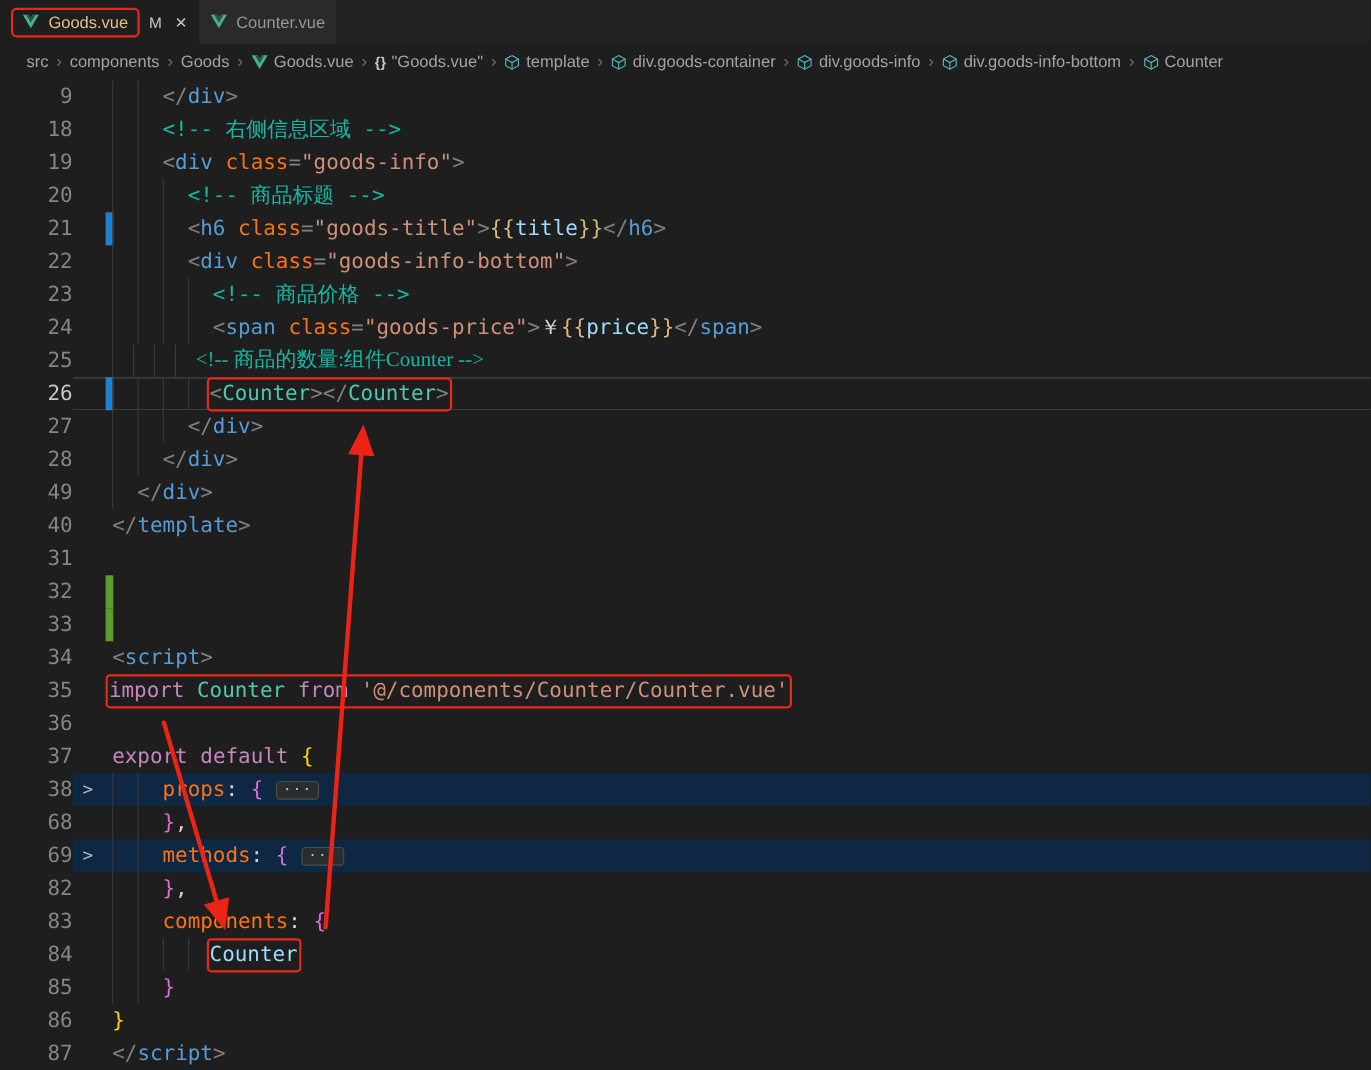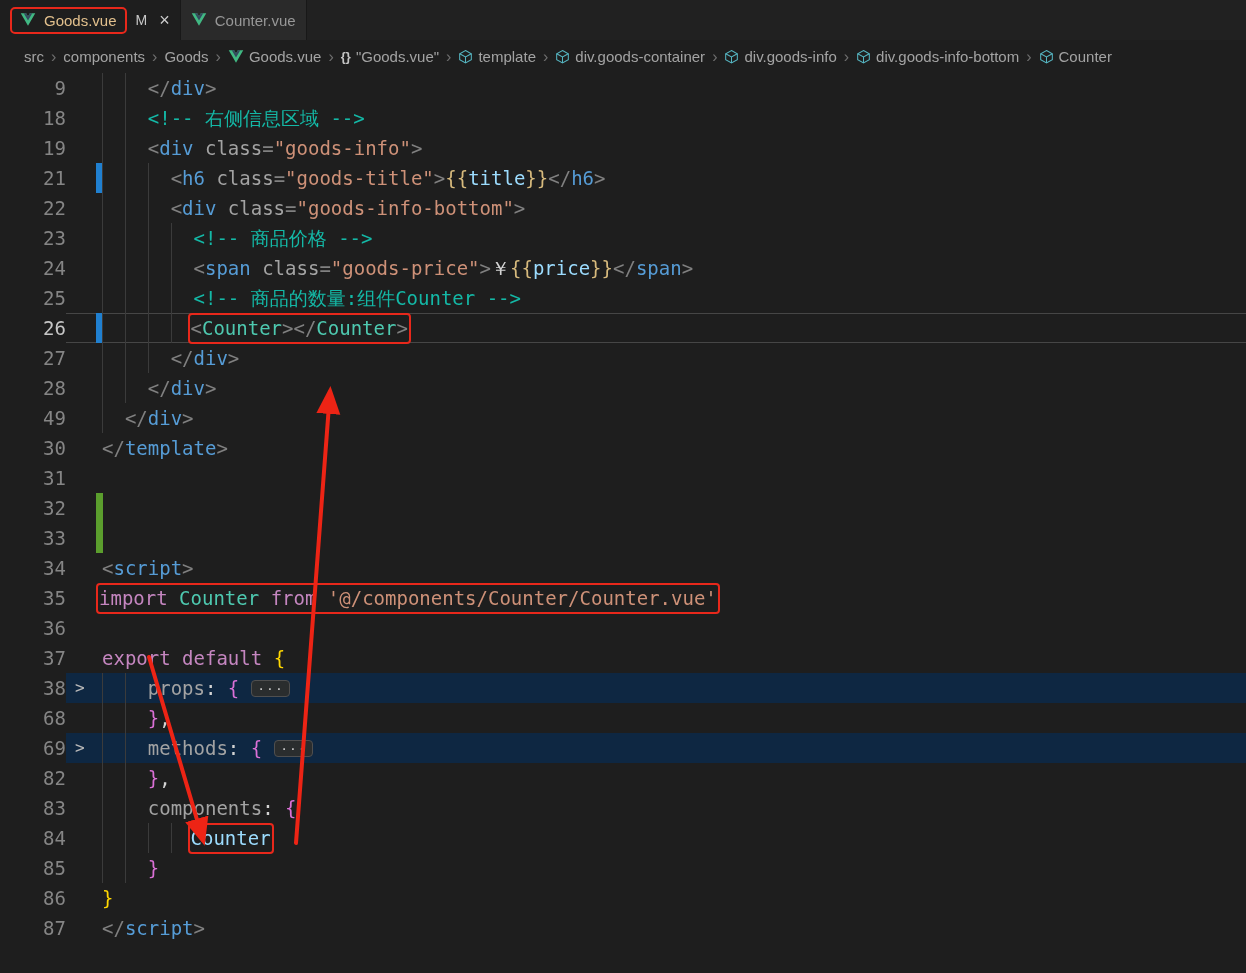--- a/index.html
+++ b/index.html
@@ -41,21 +41,21 @@
   .hl-cur{box-shadow:inset 0 1px 0 #464646, inset 0 -1px 0 #464646;}
   .gmid{width:36px;flex:none;position:relative;}
   .chev{position:absolute;left:9px;top:0;color:#b8b8b8;font-size:16px;cursor:pointer;}
   .marker{position:absolute;left:30px;top:0;bottom:0;width:7px;}
   .marker.mod{background:#2080d0;}
   .marker.add{background:#5b9e2d;}
   .body{flex:1;position:relative;white-space:pre;cursor:text;}
   .g{position:absolute;top:0;bottom:0;width:1px;background:#3b3b3b;font-style:normal;}
   .sg.p{color:#808080}
   .sg.t{color:#569cd6}
-  .sg.a{color:#a3a3a3}
+  .sg.a{color:#f97316}
   .sg.s{color:#ce9178}
   .sg.c{color:#14b8a6}
   .sg.k{color:#c586c0}
   .sg.n{color:#4ec9b0}
   .sg.v{color:#9cdcfe}
   .sg.w{color:#d4d4d4}
   .sg.ib{color:#d7ba7d}
   .sg.g1{color:#ffd700}
   .sg.g2{color:#da70d6}
   .rbox{display:inline-block;border:2px solid #e8281b;border-radius:4px;padding:1px 1px;margin-left:-6px;line-height:25px;}
@@ -187,20 +187,27 @@
         </div>
       </div>
       <div class="line">
         <span class="ln">19</span>
         <div class="rest">
           <span class="gmid"></span>
           <span class="body" style="padding-left: 4ch;"><i class="g" style="left: 0ch;"></i><i class="g" style="left: 2ch;"></i><span class="sg p">&lt;</span><span class="sg t">div</span><span class="sg w"> </span><span class="sg a">class</span><span class="sg p">=</span><span class="sg s">"goods-info"</span><span class="sg p">&gt;</span></span>
         </div>
       </div>
       <div class="line">
+        <span class="ln">20</span>
+        <div class="rest">
+          <span class="gmid"></span>
+          <span class="body" style="padding-left: 6ch;"><i class="g" style="left: 0ch;"></i><i class="g" style="left: 2ch;"></i><i class="g" style="left: 4ch;"></i><span class="sg c">&lt;!-- 商品标题 --&gt;</span></span>
+        </div>
+      </div>
+      <div class="line">
         <span class="ln">21</span>
         <div class="rest">
           <span class="gmid">
             <span class="marker mod"></span>
           </span>
           <span class="body" style="padding-left: 6ch;"><i class="g" style="left: 0ch;"></i><i class="g" style="left: 2ch;"></i><i class="g" style="left: 4ch;"></i><span class="sg p">&lt;</span><span class="sg t">h6</span><span class="sg w"> </span><span class="sg a">class</span><span class="sg p">=</span><span class="sg s">"goods-title"</span><span class="sg p">&gt;</span><span class="sg ib">{{</span><span class="sg v">title</span><span class="sg ib">}}</span><span class="sg p">&lt;/</span><span class="sg t">h6</span><span class="sg p">&gt;</span></span>
         </div>
       </div>
       <div class="line">
         <span class="ln">22</span>
@@ -220,21 +227,21 @@
         <span class="ln">24</span>
         <div class="rest">
           <span class="gmid"></span>
           <span class="body" style="padding-left: 8ch;"><i class="g" style="left: 0ch;"></i><i class="g" style="left: 2ch;"></i><i class="g" style="left: 4ch;"></i><i class="g" style="left: 6ch;"></i><span class="sg p">&lt;</span><span class="sg t">span</span><span class="sg w"> </span><span class="sg a">class</span><span class="sg p">=</span><span class="sg s">"goods-price"</span><span class="sg p">&gt;</span><span class="sg w">￥</span><span class="sg ib">{{</span><span class="sg v">price</span><span class="sg ib">}}</span><span class="sg p">&lt;/</span><span class="sg t">span</span><span class="sg p">&gt;</span></span>
         </div>
       </div>
       <div class="line">
         <span class="ln">25</span>
         <div class="rest">
           <span class="gmid"></span>
-          <span class="body" style="padding-left: 8ch;"><i class="g" style="left: 0ch;"></i><i class="g" style="left: 2ch;"></i><i class="g" style="left: 4ch;"></i><i class="g" style="left: 6ch;"></i><span class="sg c">&lt;!-- 商品的数量:组件Counter --&gt;</span></span>
+          <span class="body" style="padding-left: 8ch; font-family: Liberation Serif, serif;"><i class="g" style="left: 0ch;"></i><i class="g" style="left: 2ch;"></i><i class="g" style="left: 4ch;"></i><i class="g" style="left: 6ch;"></i><span class="sg c">&lt;!-- 商品的数量:组件Counter --&gt;</span></span>
         </div>
       </div>
       <div class="line">
         <span class="ln active">26</span>
         <div class="rest hl-cur">
           <span class="gmid">
             <span class="marker mod"></span>
           </span>
           <span class="body" style="padding-left: 8ch;"><i class="g" style="left: 0ch;"></i><i class="g" style="left: 2ch;"></i><i class="g" style="left: 4ch;"></i><i class="g" style="left: 6ch;"></i><span class="rbox"><span class="sg p">&lt;</span><span class="sg n">Counter</span><span class="sg p">&gt;&lt;/</span><span class="sg n">Counter</span><span class="sg p">&gt;</span></span></span>
         </div>
@@ -254,21 +261,21 @@
         </div>
       </div>
       <div class="line">
         <span class="ln">49</span>
         <div class="rest">
           <span class="gmid"></span>
           <span class="body" style="padding-left: 2ch;"><i class="g" style="left: 0ch;"></i><span class="sg p">&lt;/</span><span class="sg t">div</span><span class="sg p">&gt;</span></span>
         </div>
       </div>
       <div class="line">
-        <span class="ln">30</span>
+        <span class="ln">40</span>
         <div class="rest">
           <span class="gmid"></span>
           <span class="body"><span class="sg p">&lt;/</span><span class="sg t">template</span><span class="sg p">&gt;</span></span>
         </div>
       </div>
       <div class="line">
         <span class="ln">31</span>
         <div class="rest">
           <span class="gmid"></span>
           <span class="body"></span>

